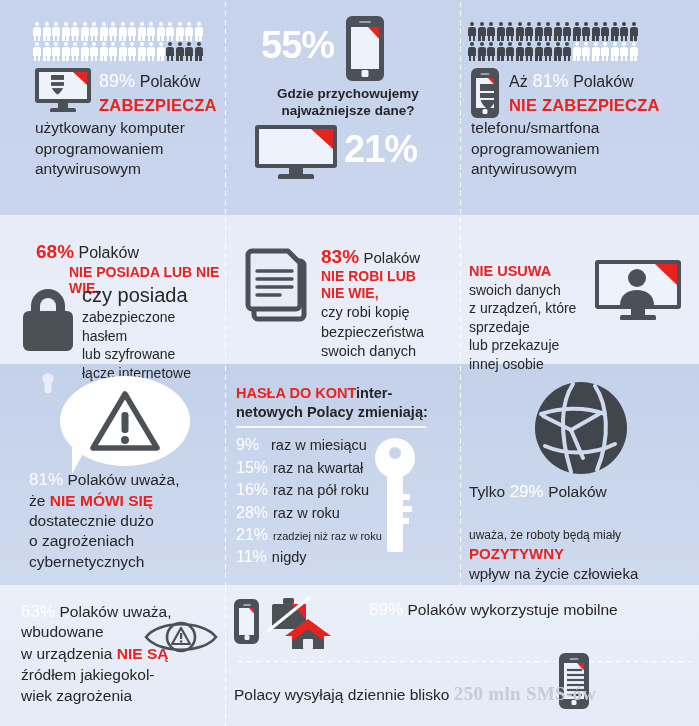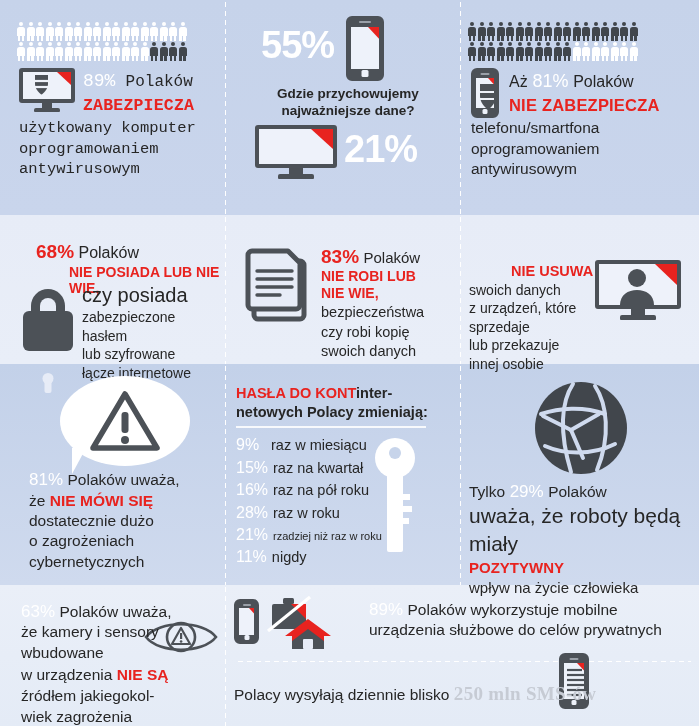--- a/index.html
+++ b/index.html
@@ -97,21 +97,21 @@
 
   <div class="vdiv" style="left:224px;top:0;height:215px;"></div>
   <div class="vdiv" style="left:459px;top:0;height:215px;"></div>
   <div class="vdiv" style="left:224px;top:215px;height:149px;"></div>
   <div class="vdiv" style="left:459px;top:215px;height:149px;"></div>
   <div class="vdiv" style="left:224px;top:364px;height:221px;"></div>
   <div class="vdiv" style="left:459px;top:364px;height:221px;"></div>
   <div class="vdiv" style="left:224px;top:585px;height:141px;"></div>
   <div class="hdots" style="left:236px;top:660px;width:455px;"></div>
 
-  <div class="cell" style="left:0;top:0;width:224px;height:269px;font-family:Liberation Mono, monospace;">
+  <div class="cell" style="left:16px;top:0;width:224px;height:269px;">
 
     <div class="people" style="left:17px;top:22px;">
       <div class="prow">
         <span class="person p-white">
             <i class="head"></i>
             <i class="body"></i>
             <i class="legL"></i>
             <i class="legR"></i>
           </span>
         <span class="person p-white">
@@ -688,28 +688,28 @@
     </div>
 
     <div style="position:absolute;left:97px;top:31px;">
       <span class="pct-red" style="font-size:19px;">83%</span>
       <span class="txt" style="font-size:15px;">Polaków</span>
     </div>
     <div class="red" style="position:absolute;left:97px;top:53px;font-size:14px;">NIE ROBI LUB</div>
     <div class="red" style="position:absolute;left:97px;top:70px;font-size:14px;">NIE WIE,</div>
 
     <div style="position:absolute;left:97px;top:88px;width:135px;">
+      <div class="txt" style="font-size:14.5px;line-height:1.35;">czy robi kopię</div>
       <div class="txt" style="font-size:14.5px;line-height:1.35;">bezpieczeństwa</div>
-      <div class="txt" style="font-size:14.5px;line-height:1.35;">czy robi kopię</div>
       <div class="txt" style="font-size:14.5px;line-height:1.35;">swoich danych</div>
     </div>
   </div>
 
   <div class="cell" style="left:459px;top:215px;width:240px;height:149px;">
-    <div class="red" style="position:absolute;left:10px;top:48px;font-size:14.5px;margin-left:42px;">NIE USUWA</div>
+    <div class="red" style="position:absolute;left:10px;top:48px;font-size:14.5px;">NIE USUWA</div>
 
     <div style="position:absolute;left:10px;top:66px;width:130px;">
       <div class="txt" style="font-size:14px;line-height:1.32;">swoich danych</div>
       <div class="txt" style="font-size:14px;line-height:1.32;">z urządzeń, które</div>
       <div class="txt" style="font-size:14px;line-height:1.32;">sprzedaje</div>
       <div class="txt" style="font-size:14px;line-height:1.32;">lub przekazuje</div>
       <div class="txt" style="font-size:14px;line-height:1.32;">innej osobie</div>
     </div>
 
     <div class="monitor" style="position:absolute;left:136px;top:45px;width:86px;height:60px;">
@@ -814,21 +814,21 @@
         </g>
       </svg>
     </div>
 
     <div style="position:absolute;left:10px;top:118px;width:225px;">
       <div>
         <span class="txt" style="font-size:15.5px;">Tylko</span>
         <span class="pct-white" style="font-size:17px;">29%</span>
         <span class="txt" style="font-size:15.5px;">Polaków</span>
       </div>
-      <div class="txt" style="font-size:21px;line-height:1.33;">uważa, że roboty będą miały</div>
+      <div class="txt" style="font-size:12px;line-height:1.33;margin-top:26px;">uważa, że roboty będą miały</div>
       <div class="red" style="font-size:15px;line-height:1.33;">POZYTYWNY</div>
       <div class="txt" style="font-size:15px;line-height:1.33;">wpływ na życie człowieka</div>
     </div>
   </div>
 
   <div class="cell" style="left:0;top:585px;width:224px;height:141px;">
 
     <div class="eye" style="left:143px;top:30px;width:76px;height:44px;">
       <svg width="76" height="44" viewBox="0 0 76 44">
         <path d="M3 22 C16 5 60 5 73 22 C60 39 16 39 3 22 Z" fill="none" stroke="#4c5157" stroke-width="2.6"></path>
@@ -837,21 +837,20 @@
         <rect x="37" y="18" width="2.2" height="6" fill="#4c5157"></rect>
         <circle cx="38.1" cy="26.5" r="1.3" fill="#4c5157"></circle>
       </svg>
     </div>
 
     <div style="position:absolute;left:21px;top:17px;width:200px;">
       <div>
         <span class="pct-white" style="font-size:17px;">63%</span>
         <span class="txt" style="font-size:15.5px;">Polaków uważa,</span>
       </div>
-      <div class="txt" style="font-size:15.5px;line-height:1.35;">że kamery i sensory</div>
       <div class="txt" style="font-size:15.5px;line-height:1.35;">wbudowane</div>
       <div style="line-height:1.35;">
         <span class="txt" style="font-size:15.5px;">w urządzenia</span>
         <span class="red" style="font-size:15.5px;">NIE SĄ</span>
       </div>
       <div class="txt" style="font-size:15.5px;line-height:1.35;">źródłem jakiegokol-</div>
       <div class="txt" style="font-size:15.5px;line-height:1.35;">wiek zagrożenia</div>
     </div>
   </div>
 
@@ -878,21 +877,20 @@
       <path d="M24 2 L47 19 L40 19 L40 32 L8 32 L8 19 L1 19 Z" fill="#e8231f"></path>
       <path d="M24 12 L40 24 L40 32 L8 32 L8 24 Z" fill="#4c5157"></path>
       <rect x="19" y="22" width="10" height="10" rx="1" fill="#e7ecf7"></rect>
     </svg>
 
     <div style="position:absolute;left:145px;top:15px;width:330px;">
       <div>
         <span class="pct-white" style="font-size:17px;">89%</span>
         <span class="txt" style="font-size:15.5px;">Polaków wykorzystuje mobilne</span>
       </div>
-      <div class="txt" style="font-size:15.5px;line-height:1.35;">urządzenia służbowe do celów prywatnych</div>
     </div>
   </div>
 
   <div class="cell" style="left:224px;top:660px;width:475px;height:66px;">
 
     <div class="phone" style="position:absolute;left:335px;top:-7px;width:30px;height:56px;">
       <div class="ph-speaker" style="width:9px;top:1.5px;"></div>
       <div class="ph-screen" style="top:7px;bottom:7px;">
         <svg width="26" height="40" viewBox="0 0 26 40" style="position:absolute;left:0;top:0;">
           <polygon points="13,0 26,0 26,14" fill="#e8231f"></polygon>

